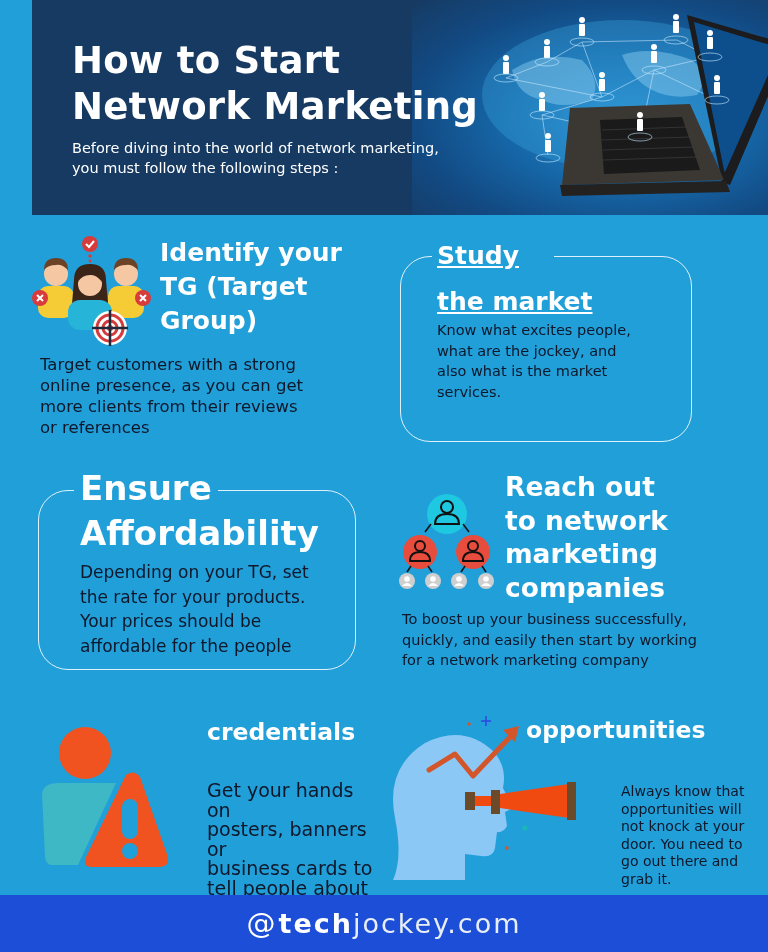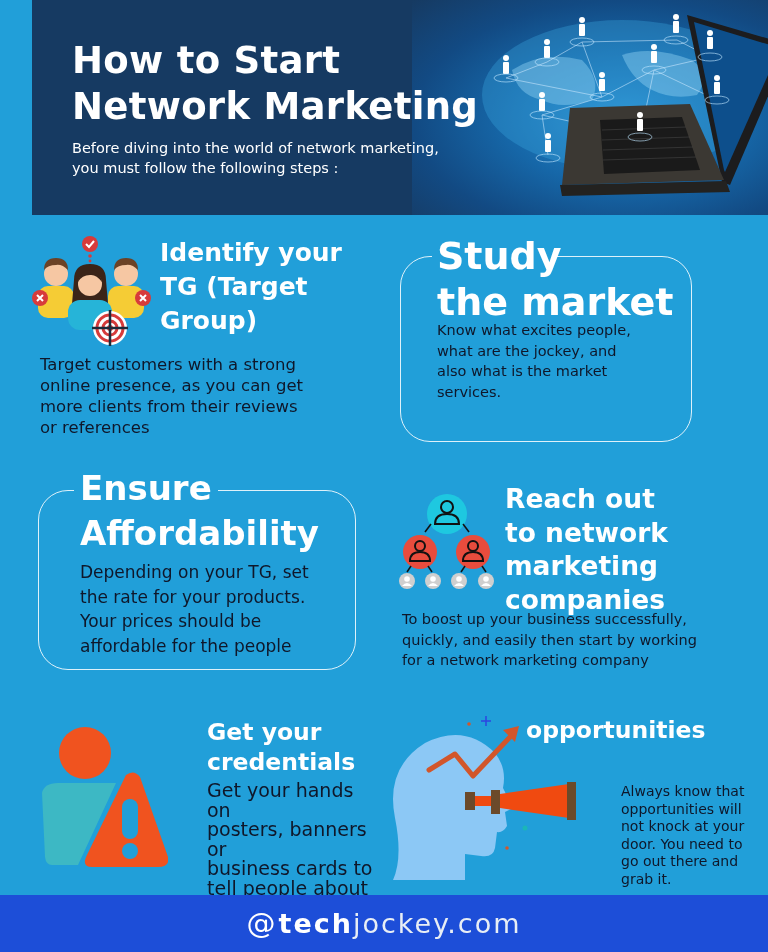--- a/index.html
+++ b/index.html
@@ -16,28 +16,28 @@
   .h-bold { font-weight: bold; color: #fff; }
   .txt { color: #0f172a; }
 
   .tg-title { position: absolute; left: 160px; top: 236px; font-size: 25px; line-height: 34px; }
   .tg-body { position: absolute; left: 40px; top: 354px; font-size: 16.5px; line-height: 21px; width: 310px; }
   .tg-icon { position: absolute; left: 30px; top: 232px; }
 
   .box { position: absolute; border: 1.5px solid rgba(255,255,255,0.85); border-radius: 30px; }
   .box-notch { position: absolute; background: #219fd9; height: 6px; }
   .study-box { left: 400px; top: 256px; width: 292px; height: 186px; }
-  .study-title { position: absolute; left: 437px; top: 233px; font-size: 38px; line-height: 46px; }
+  .study-title { position: absolute; left: 437px; top: 233px; font-size: 25px; line-height: 46px; text-decoration: underline; }
   .study-body { position: absolute; left: 437px; top: 320px; font-size: 14.5px; line-height: 20.5px; width: 240px; }
 
   .afford-box { left: 38px; top: 490px; width: 318px; height: 180px; }
   .afford-title { position: absolute; left: 80px; top: 466px; font-size: 34px; line-height: 45px; }
   .afford-body { position: absolute; left: 80px; top: 560px; font-size: 17px; line-height: 24.5px; width: 270px; }
 
-  .reach-title { position: absolute; left: 505px; top: 482px; font-size: 26.5px; line-height: 33.5px; }
+  .reach-title { position: absolute; left: 505px; top: 470px; font-size: 26.5px; line-height: 33.5px; }
   .reach-body { position: absolute; left: 402px; top: 609px; font-size: 14.5px; line-height: 20.5px; width: 340px; }
   .reach-icon { position: absolute; left: 395px; top: 492px; }
 
   .cred-title { position: absolute; left: 207px; top: 717px; font-size: 23.5px; line-height: 30px; }
   .cred-body { position: absolute; left: 207px; top: 781px; font-size: 19px; line-height: 19.5px; width: 170px; }
   .cred-icon { position: absolute; left: 38px; top: 725px; }
 
   .opp-title { position: absolute; left: 526px; top: 715px; font-size: 23.5px; line-height: 30px; }
   .opp-body { position: absolute; left: 587px; top: 783px; font-size: 14px; line-height: 17.5px; width: 160px; margin-left: 34px; }
   .opp-icon { position: absolute; left: 385px; top: 708px; }
@@ -281,21 +281,20 @@
 </div>
 
 <svg class="cred-icon" width="130" height="150" viewBox="0 0 130 150">
   <circle cx="47" cy="28" r="26" fill="#f0531f"></circle>
   <path d="M4 68 Q6 58 20 58 L78 58 L40 140 L14 140 Q8 140 7 132 Z" fill="#3db8c4"></path>
   <path d="M88 50 Q96 44 102 52 L130 132 Q132 142 120 142 L54 142 Q44 142 48 132 Z" fill="#f0531f"></path>
   <rect x="84" y="74" width="16" height="40" rx="8" fill="#219fd9"></rect>
   <circle cx="92" cy="126" r="8" fill="#219fd9"></circle>
 </svg>
 <div class="cred-title h-bold">
-  <div>Get your</div>
   <div>credentials</div>
 </div>
 <div class="cred-body txt">
   <div>Get your hands on</div>
   <div>posters, banners or</div>
   <div>business cards to</div>
   <div>tell people about</div>
   <div>your business</div>
 </div>
 

